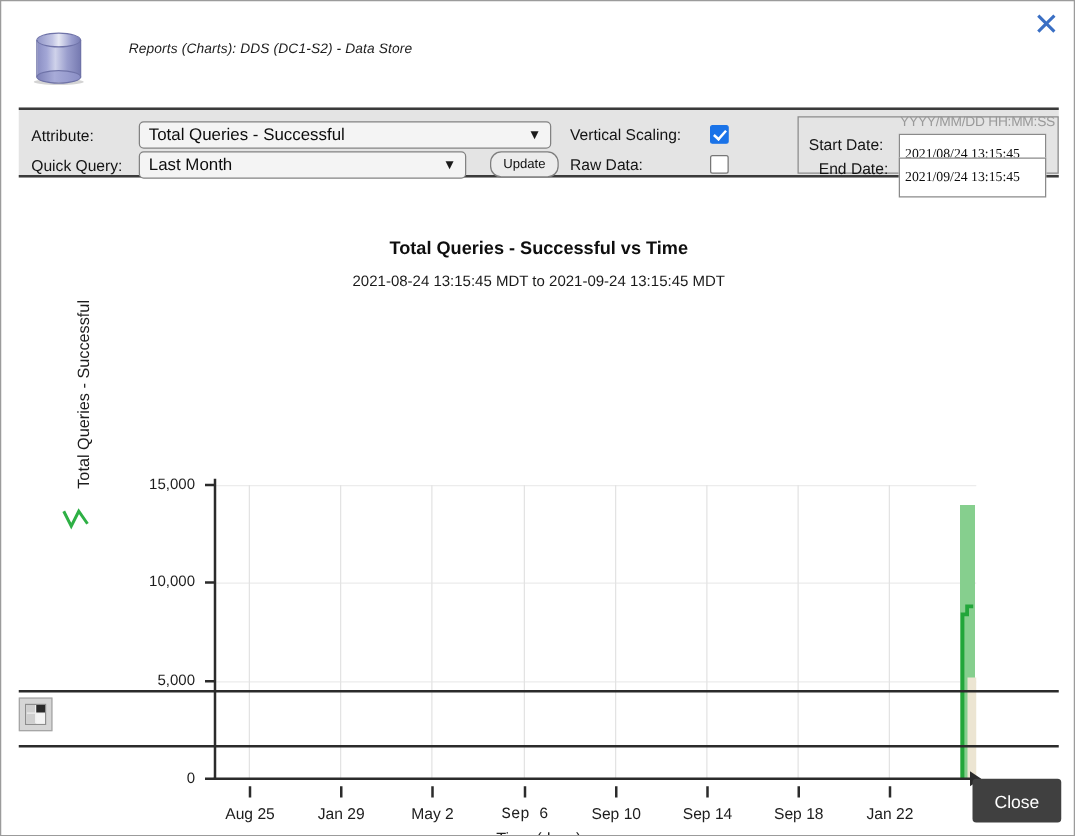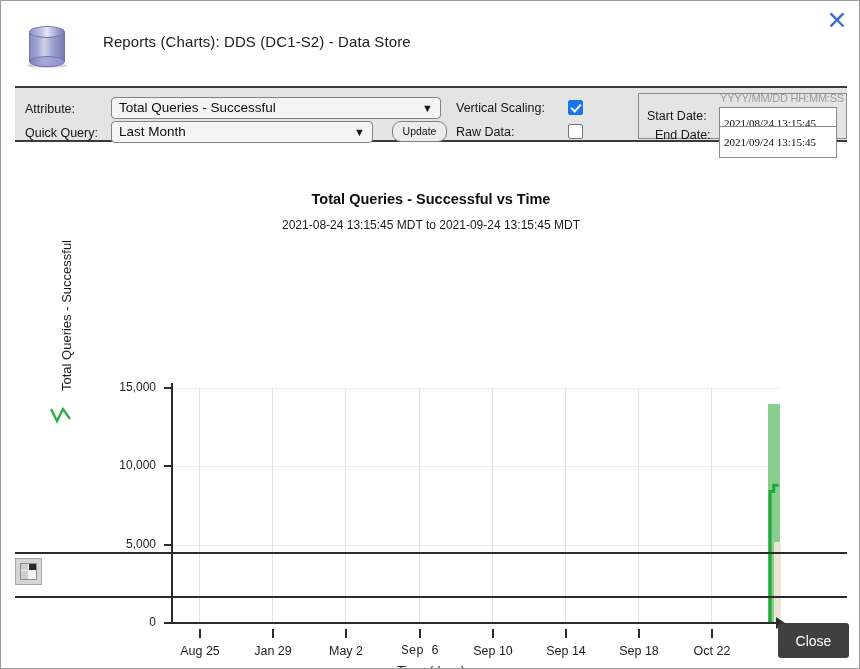--- a/index.html
+++ b/index.html
@@ -33,21 +33,21 @@
     border-radius:50%;
     background:linear-gradient(to right,#7d81b8 0%,#a7abd8 40%,#8b8fc6 100%);
     border:1px solid #6f73a8;
   }
   #db-icon .shadow {
     position:absolute; left:2px; top:38px; width:40px; height:5px;
     border-radius:50%; background:#d4d4d4;
   }
   #window-title {
     position:absolute; left:102px; top:32px;
-    font-size:15px; color:#1c1c1c; letter-spacing:0.1px; white-space:nowrap;
+    font-size:11px; color:#1c1c1c; letter-spacing:0.1px; white-space:nowrap;font-style:italic;
   }
   #close-x {
     position:absolute; right:8px; top:4px; width:32px; height:30px;
     color:#3a6fc4; font-size:25px; line-height:30px; text-align:center;
     cursor:pointer; user-select:none; font-weight:400;
   }
 
   
   #controls {
     position:absolute; left:14px; top:85px; width:832px; height:56px;
@@ -270,21 +270,21 @@
     <div class="xtick-lbl" style="left: 345px;">May 2</div>
     <div class="xtick" style="left: 418px;"></div>
     <div class="xtick-lbl" style="left: 419px; font-family: Liberation Mono, monospace;">Sep 6</div>
     <div class="xtick" style="left: 491px;"></div>
     <div class="xtick-lbl" style="left: 492px;">Sep 10</div>
     <div class="xtick" style="left: 564px;"></div>
     <div class="xtick-lbl" style="left: 565px;">Sep 14</div>
     <div class="xtick" style="left: 637px;"></div>
     <div class="xtick-lbl" style="left: 638px;">Sep 18</div>
     <div class="xtick" style="left: 710px;"></div>
-    <div class="xtick-lbl" style="left: 711px;">Oct 22</div>
+    <div class="xtick-lbl" style="left: 711px;">Jan 22</div>
   </div>
 
 <div id="divider-top"></div>
 <div id="export-btn">
   <div class="inner"></div>
   <div class="q1"></div>
     <div class="q2"></div>
     <div class="q3"></div>
     <div class="q4"></div>
 </div>

